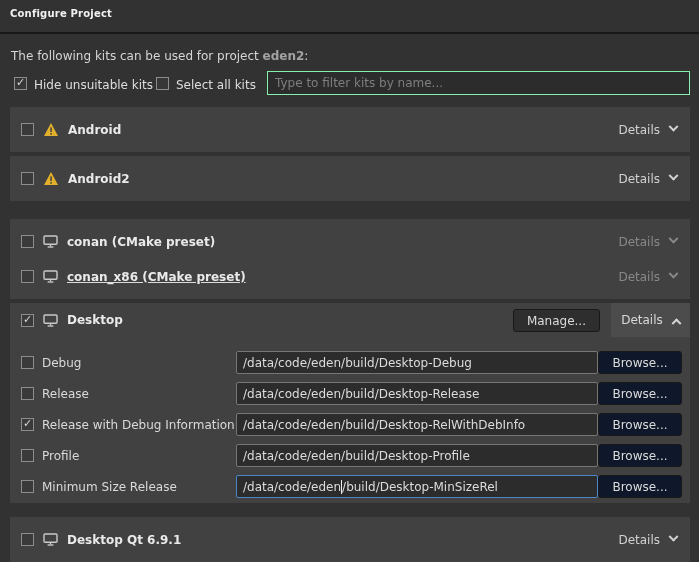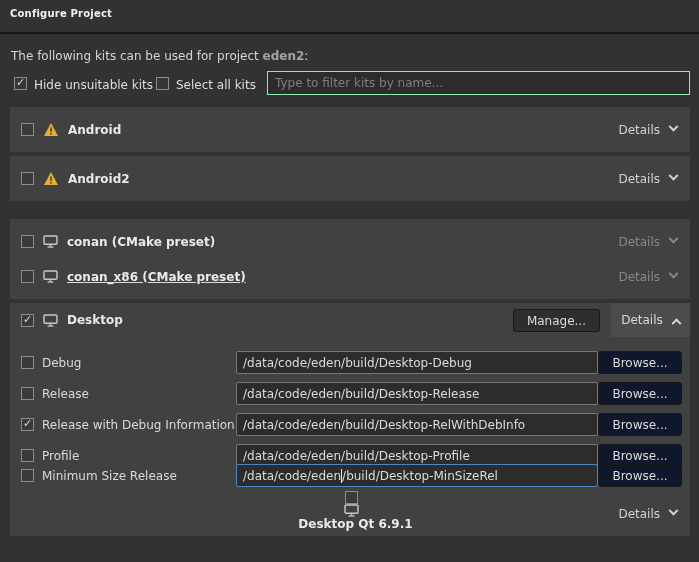--- a/index.html
+++ b/index.html
@@ -30,30 +30,30 @@
   .kit-details { position:absolute; right:13px; top:0; height:100%; display:flex; align-items:center; gap:10px; color:#d2d2d2; cursor:default; }
   .kit-details.disabled { color:#888888; }
   .chev { width:7px; height:7px; border-right:2px solid currentColor; border-bottom:2px solid currentColor; display:inline-block; }
   .chev.down { transform:rotate(45deg) translate(-2px,-2px); }
   .chev.up { transform:rotate(-135deg) translate(-2px,-2px); }
 
   .kit-android   { top:107px; }
   .kit-android2  { top:156px; }
   .kit-conan     { top:219px; }
   .kit-conanx86  { top:254px;text-decoration:underline; }
-  .kit-desktopqt { top:491px;flex-direction:column; }
+  .kit-desktopqt { top:517px; }
 
   .desktop-panel { position:absolute; left:10px; top:303px; width:680px; height:200px; background:#414141; }
   .desktop-header { position:relative; height:34px; display:flex; align-items:center; padding-left:11px; }
   .desktop-header .checkbox { margin-right:9px; background:#3a3a3a; }
   .manage-btn { position:absolute; right:90px; top:6px; height:23px; padding:0 13px; background:#2e2e2e; border:1px solid #191919; border-radius:3px; color:#dcdcdc; font-size:12px; display:flex; align-items:center; }
   .details-toggle { position:absolute; right:0; top:0; width:79px; height:34px; background:#4c4c4c; display:flex; align-items:center; justify-content:center; gap:10px; color:#d8d8d8; }
 
   .config-row { position:absolute; left:0; width:680px; height:23px; display:flex; align-items:center; padding-left:11px; }
-  .cr-0 { top:48px; } .cr-1 { top:79px; } .cr-2 { top:110px; } .cr-3 { top:141px; } .cr-4 { top:161px; }
+  .cr-0 { top:48px; } .cr-1 { top:79px; } .cr-2 { top:110px; } .cr-3 { top:141px; } .cr-4 { top:172px; }
   .config-row .checkbox { margin-right:8px; background:#3a3a3a; }
   .config-label { color:#dadada; }
   .path-field { position:absolute; left:226px; top:0; width:362px; height:23px; background:#2c2c2c; border:1px solid #767676; border-radius:2px; display:flex; align-items:center; padding:0 6px; color:#dcdcdc; white-space:nowrap; overflow:hidden; }
   .path-field.focused { border-color:var(--focus-border,#4a86c8); }
   .caret { width:1px; height:14px; background:#ececec; flex:0 0 auto; }
   .browse-btn { position:absolute; right:8px; top:0; width:84px; height:23px; background:#0f172a; border:1px solid #191919; border-radius:3px; color:#dcdcdc; display:flex; align-items:center; justify-content:center; }
 </style>
 </head>
 <body style="--focus-border: #4a86c8; --warning: #e3b02c; --row-bg: #414141; --page-bg: #323232;">
 

